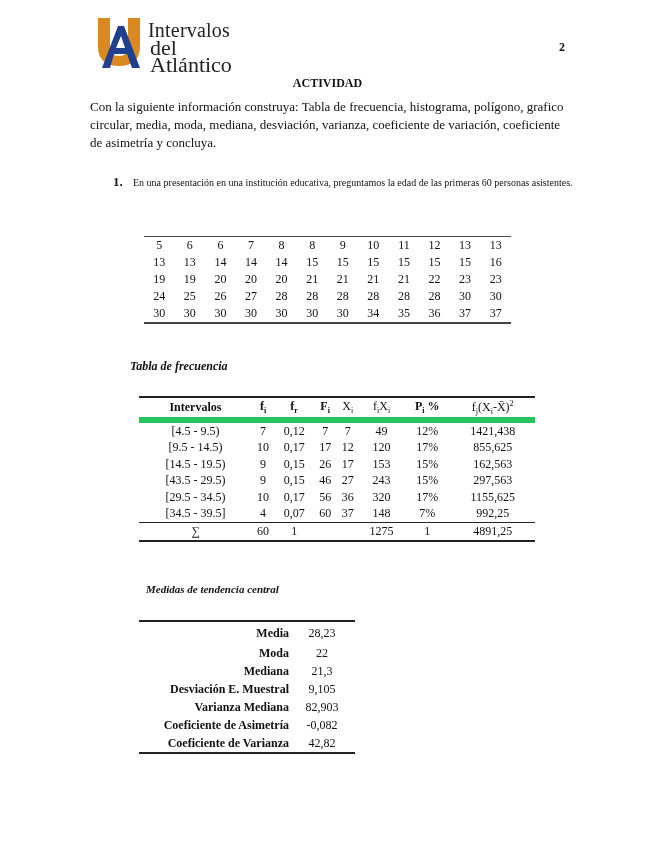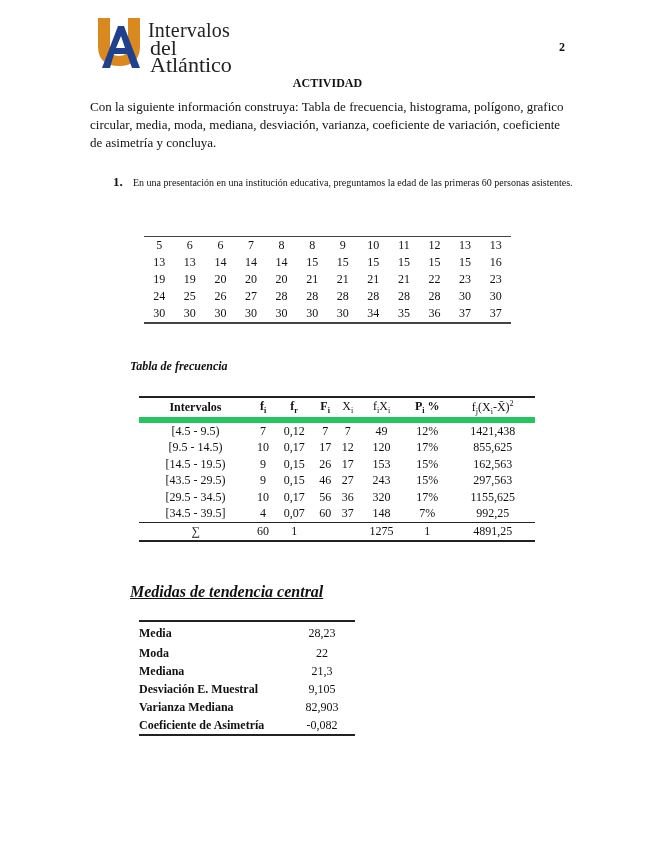--- a/index.html
+++ b/index.html
@@ -27,25 +27,25 @@
   .sec1 { left: 130px; top: 359px; font-size: 12px; font-weight: bold; font-style: italic; }
   .freq-table { left: 139px; top: 396px; width: 396px; font-size: 12px;
                 border-top: 2px solid #222; border-bottom: 2px solid #222; }
   .freq-table th { font-weight: bold; height: 19px; border-bottom: 6px solid #22c55e; padding: 0; }
   .freq-table th.light { font-weight: normal; }
   .freq-table td { text-align: center; height: 16.5px; padding: 0; }
   .freq-table tr.sum td { border-top: 1px solid #222; }
   .freq-table sub { font-size: 8px; }
   .freq-table sup { font-size: 8px; }
 
-  .sec2 { left: 130px; top: 583px; font-size: 16px; font-weight: bold; font-style: italic; text-decoration: underline; }
+  .sec2 { left: 146px; top: 583px; font-size: 11px; font-weight: bold; font-style: italic; }
   .stats-table { left: 139px; top: 620px; width: 216px; font-size: 12px;
                  border-top: 2px solid #222; border-bottom: 2px solid #222; }
   .stats-table td { padding: 0; height: 18px; }
-  .stats-table td.lbl { text-align: left; font-weight: bold; width: 150px; }
+  .stats-table td.lbl { text-align: right; font-weight: bold; width: 150px; }
   .stats-table td.val { text-align: center; }
   .stats-table tr.first td { height: 22px; }
 </style>
 </head>
 <body>
 
 <div class="abs logo">
   <svg class="logo-mark" viewBox="0 0 46 52">
     <path d="M2 2 H14 V30 Q14 40 23 40 Q32 40 32 30 V2 H44 V30 Q44 50 23 50 Q2 50 2 30 Z" fill="#d9891f"></path>
     <path d="M6 52 L22 10 L28 10 L44 52 L36 52 L31 38 L18 38 L14 52 Z M20 32 L29 32 L25 20 Z" fill="#1f3f8f"></path>
@@ -246,14 +246,18 @@
         <td class="val">9,105</td>
       </tr>
       <tr>
         <td class="lbl">Varianza Mediana</td>
         <td class="val">82,903</td>
       </tr>
       <tr>
         <td class="lbl">Coeficiente de Asimetría</td>
         <td class="val">-0,082</td>
       </tr>
+      <tr>
+        <td class="lbl">Coeficiente de Varianza</td>
+        <td class="val">42,82</td>
+      </tr>
     </tbody>
 </table>
 
 </body></html>

